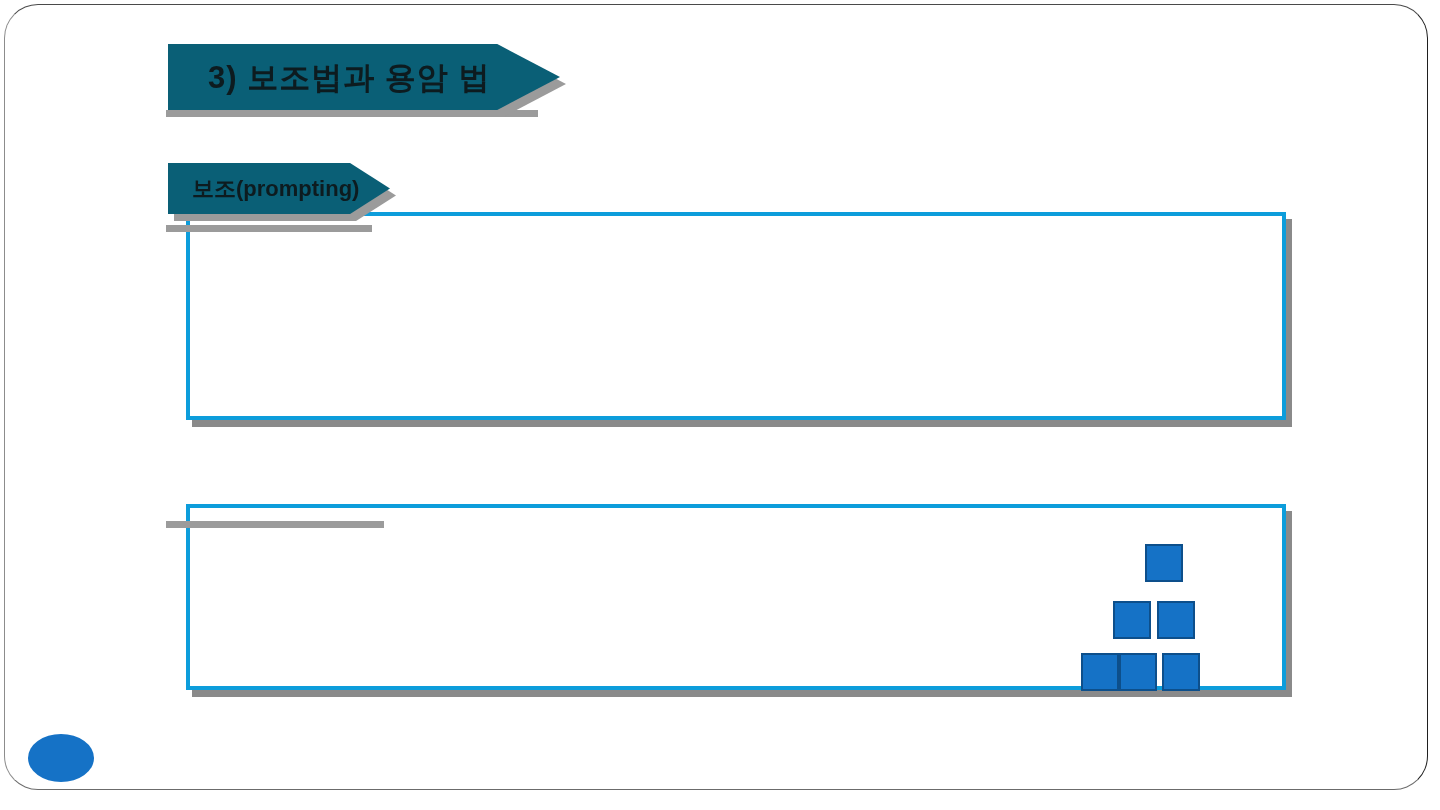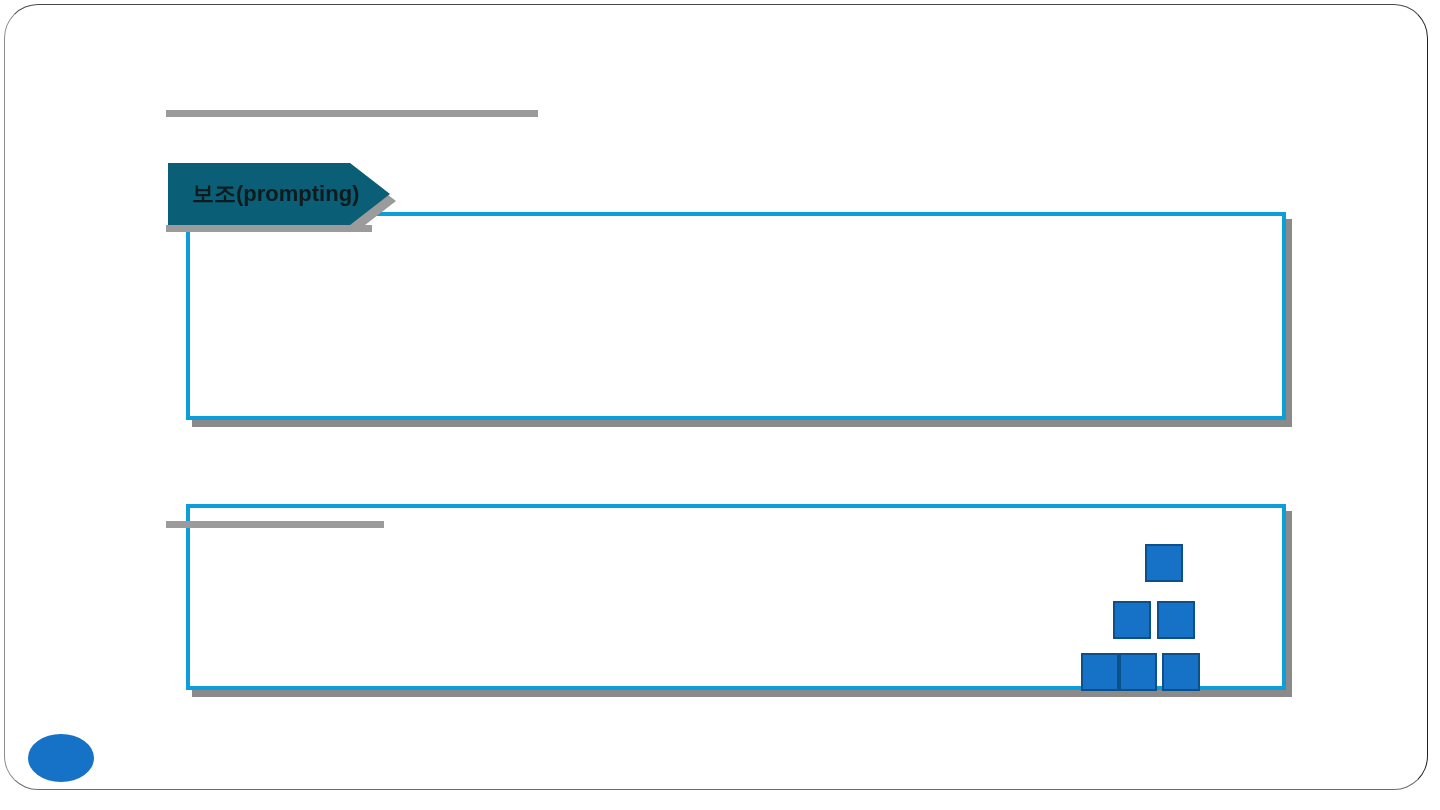--- a/index.html
+++ b/index.html
@@ -99,21 +99,21 @@
     clip-path: polygon(0 0, 82% 0, 100% 50%, 82% 100%, 0 100%);
   }
   .section-banner .banner-label {
     font-size: 22px;
     padding-left: 24px;
   }
   #banner-prompting {
     left: 168px;
     top: 163px;
     width: 222px;
-    height: 62px;
+    height: 51px;
   }
   #banner-fading {
     left: 168px;
     top: 459px;
     width: 234px;
     height: 62px;
   }
   .banner-underline {
     position: absolute;
     height: 7px;
@@ -186,20 +186,26 @@
   }
 </style>
 </head>
 <body>
 
 <div id="slide">
 
   <div class="slide-frame"></div>
 
   <div id="title-underline"></div>
+  <div class="banner-wrap" id="title-banner">
+    <div class="banner-shadow"></div>
+    <div class="banner-body">
+      <span class="banner-label">3) 보조법과 용암 법</span>
+    </div>
+  </div>
 
   <div class="content-box-shadow" id="box-prompting-shadow"></div>
   <div class="content-box" id="box-prompting">
     <span></span>
   </div>
 
   <div class="banner-underline" id="underline-prompting"></div>
   <div class="banner-wrap section-banner" id="banner-prompting">
     <div class="banner-shadow"></div>
     <div class="banner-body">

